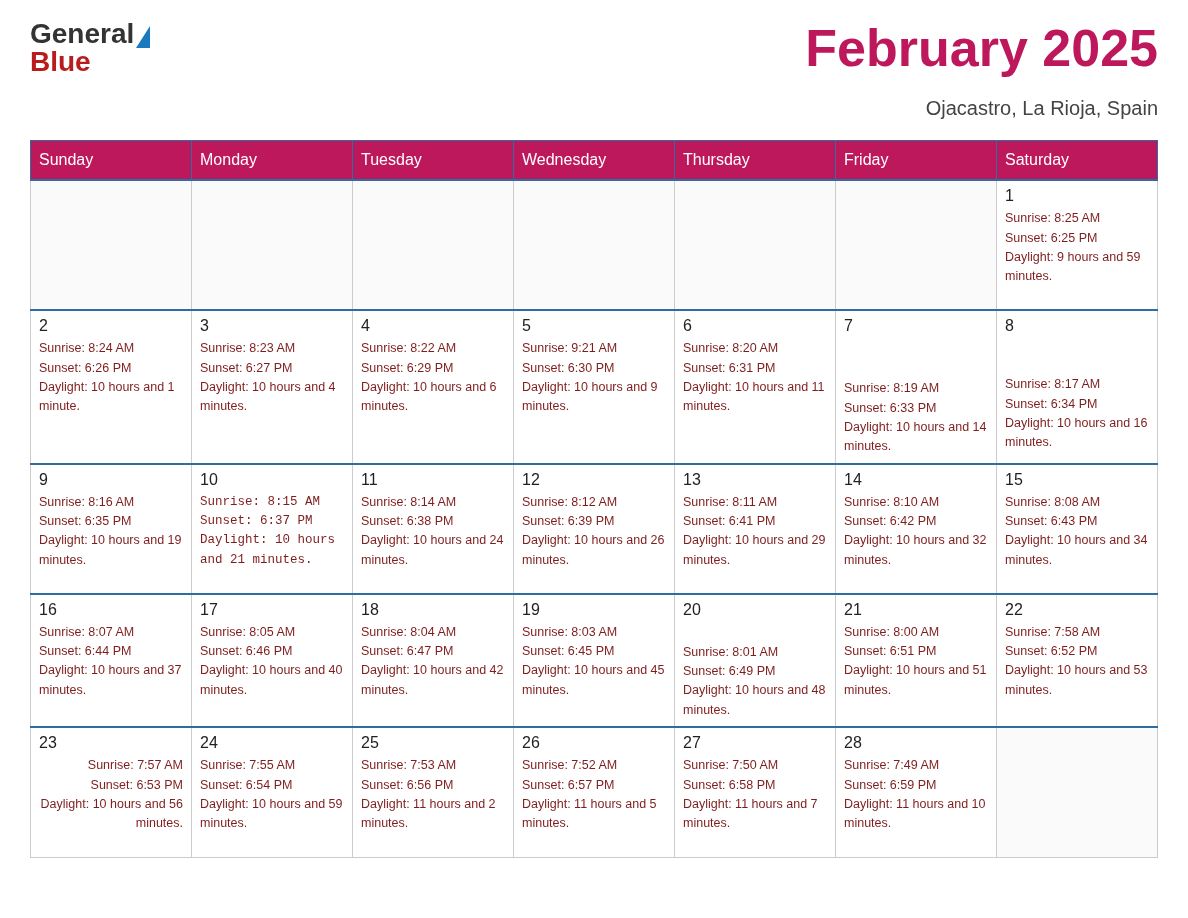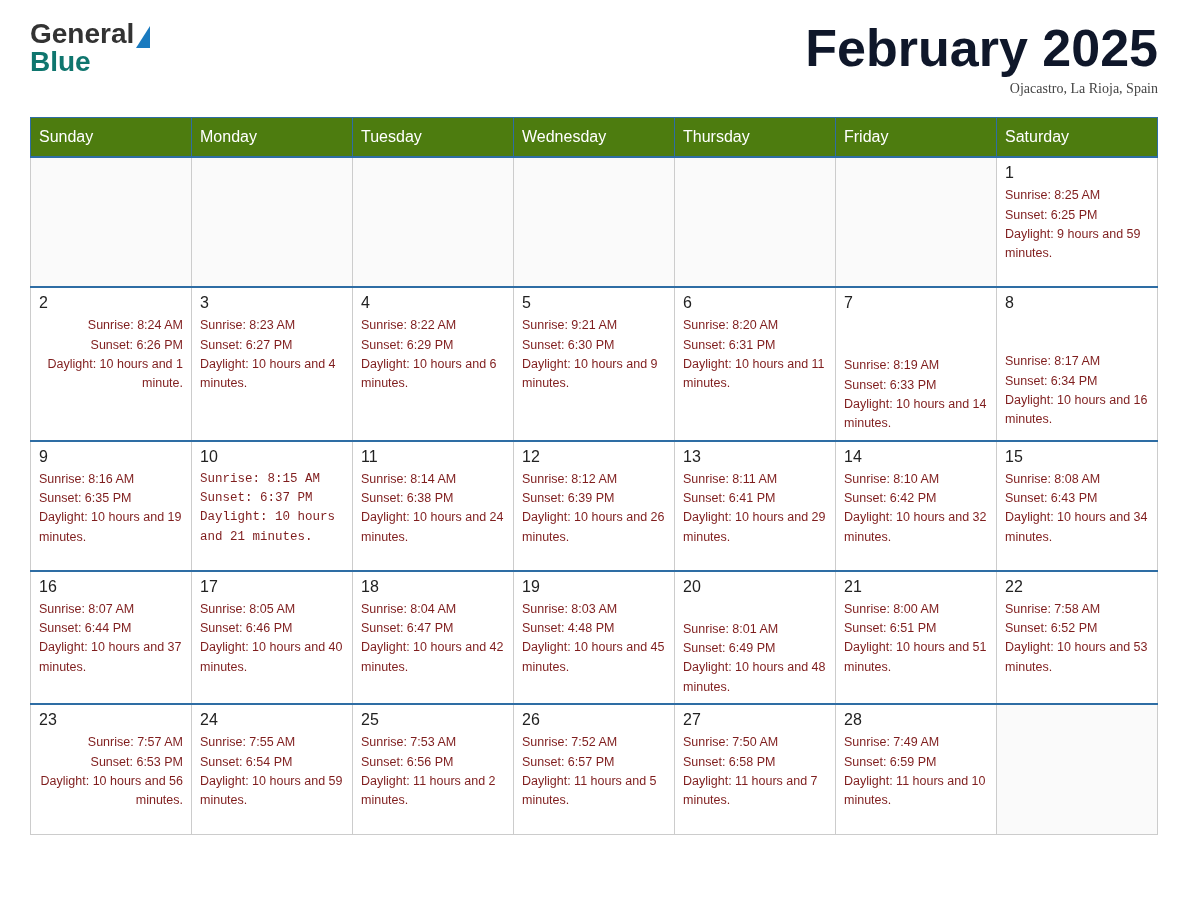--- a/index.html
+++ b/index.html
@@ -21,21 +21,21 @@
       align-items: center;
     }
     .logo-text-general {
       font-size: 28px;
       font-weight: bold;
       color: #333;
     }
     .logo-text-blue {
       font-size: 28px;
       font-weight: bold;
-      color: #0f766e;
+      color: #b91c1c;
     }
     .logo-icon {
       width: 0;
       height: 0;
       border-left: 14px solid transparent;
       border-bottom: 22px solid #1a7abf;
       margin-left: 2px;
       margin-top: -8px;
     }
     .logo-wrapper {
@@ -46,36 +46,35 @@
     .logo-top-row {
       display: flex;
       align-items: flex-end;
     }
     .title-section {
       text-align: right;
     }
     .month-title {
       font-size: 52px;
       font-weight: bold;
-      color: #0f172a;
+      color: #be185d;
       line-height: 1.1;
     }
     .location-title {
-      font-size: 14px;
+      font-size: 20px;
       color: #444;
-      margin-top: 4px;
-      font-family: Liberation Serif, serif;
+      margin-top: 20px;
     }
     table {
       width: 100%;
       border-collapse: collapse;
       table-layout: fixed;
     }
     thead th {
-      background-color: #4d7c0f;
+      background-color: #be185d;
       color: white;
       padding: 10px 8px;
       text-align: left;
       font-size: 16px;
       font-weight: normal;
       border: 1px solid #2e6da4;
     }
     tbody td {
       vertical-align: top;
       border: 1px solid #ccc;
@@ -148,21 +147,21 @@
         <td>
           <span class="day-number">1</span>
           <div class="day-info" style="white-space: pre-line;">Sunrise: 8:25 AM
 Sunset: 6:25 PM
 Daylight: 9 hours and 59 minutes.</div>
         </td>
       </tr>
       <tr>
         <td>
           <span class="day-number">2</span>
-          <div class="day-info" style="white-space: pre-line; text-align: right;">Sunrise: 8:24 AM
+          <div class="day-info" style="white-space: pre-line;">Sunrise: 8:24 AM
 Sunset: 6:26 PM
 Daylight: 10 hours and 1 minute.</div>
         </td>
         <td>
           <span class="day-number">3</span>
           <div class="day-info" style="white-space: pre-line;">Sunrise: 8:23 AM
 Sunset: 6:27 PM
 Daylight: 10 hours and 4 minutes.</div>
         </td>
         <td>
@@ -255,21 +254,21 @@
         </td>
         <td>
           <span class="day-number">18</span>
           <div class="day-info" style="white-space: pre-line;">Sunrise: 8:04 AM
 Sunset: 6:47 PM
 Daylight: 10 hours and 42 minutes.</div>
         </td>
         <td>
           <span class="day-number">19</span>
           <div class="day-info" style="white-space: pre-line;">Sunrise: 8:03 AM
-Sunset: 4:48 PM
+Sunset: 6:45 PM
 Daylight: 10 hours and 45 minutes.</div>
         </td>
         <td>
           <span class="day-number">20</span>
           <div class="day-info" style="white-space: pre-line; margin-top: 24px;">Sunrise: 8:01 AM
 Sunset: 6:49 PM
 Daylight: 10 hours and 48 minutes.</div>
         </td>
         <td>
           <span class="day-number">21</span>

